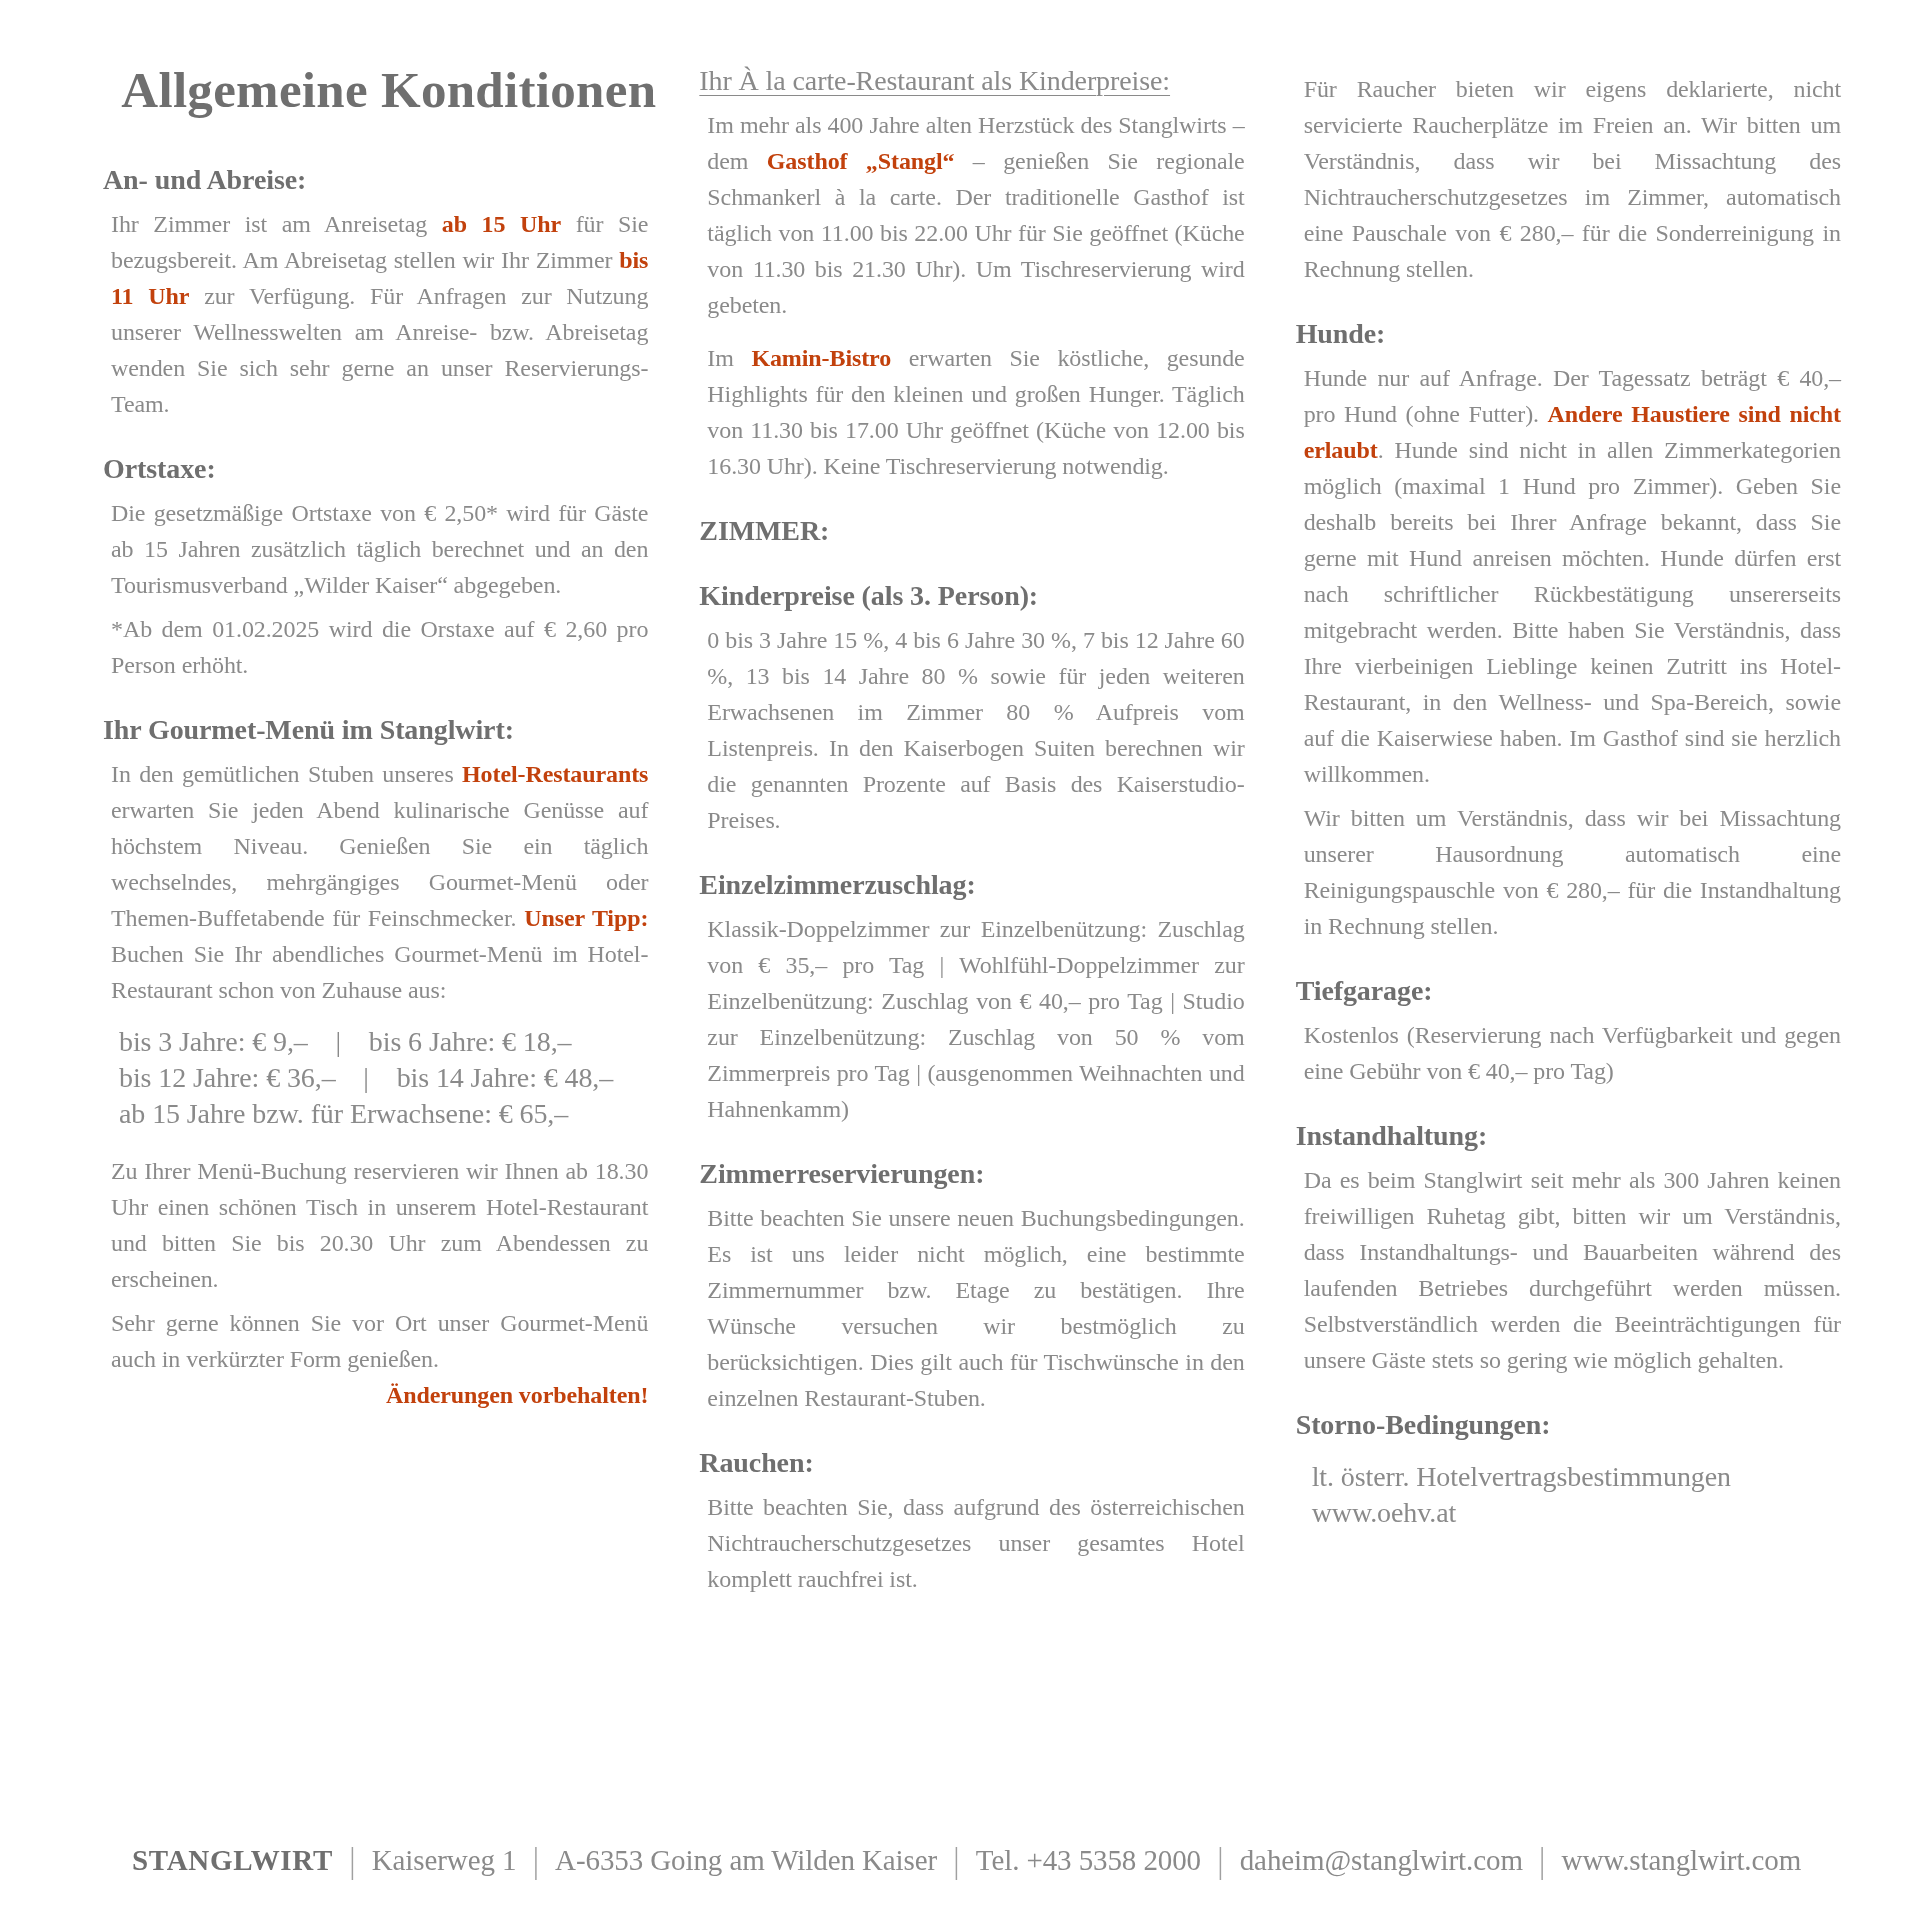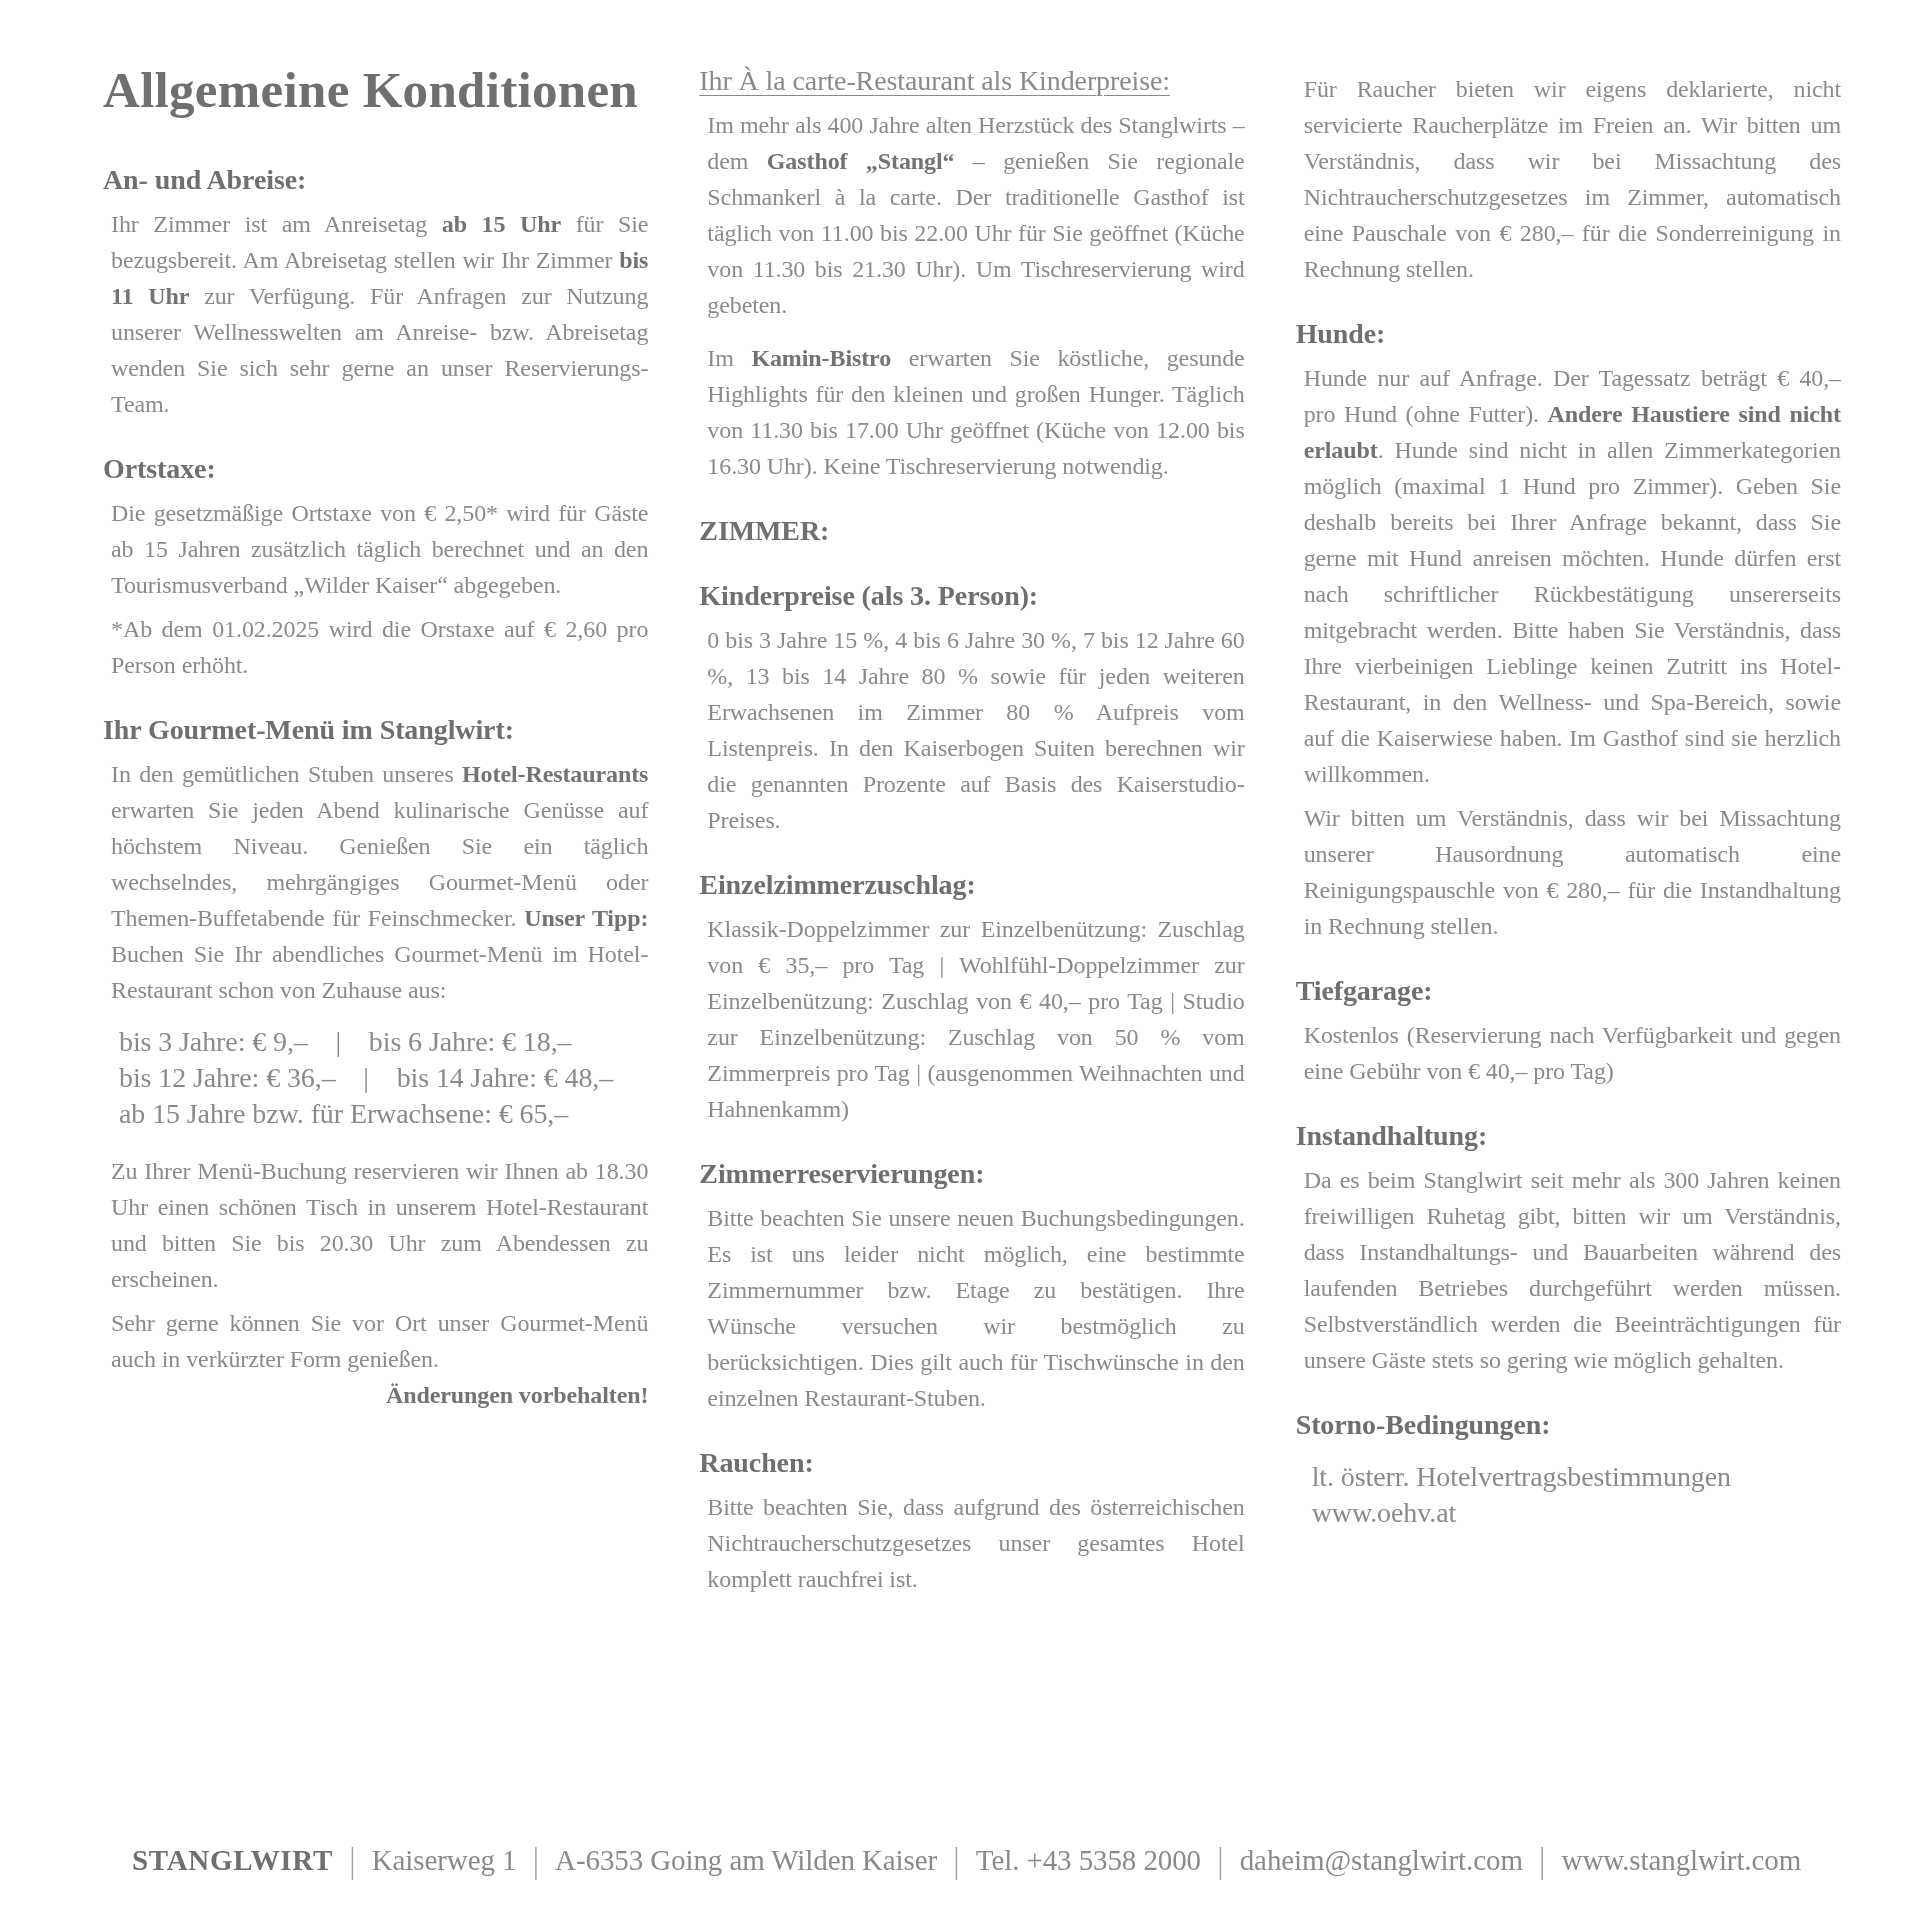--- a/index.html
+++ b/index.html
@@ -32,20 +32,21 @@
     flex: 1 1 0;
     min-width: 0;
   }
   .page-title {
     margin: 0 0 44px 0;
     font-size: 51px;
     line-height: 1.08;
     font-weight: bold;
     color: #6f6f6f;
     letter-spacing: 0.3px;
+    text-align: right;
   }
   .section { margin-top: 29px; }
   .section.first { margin-top: 0; }
   .heading {
     margin: 0;
     font-size: 28px;
     line-height: 36px;
     font-weight: bold;
     color: #6f6f6f;
     letter-spacing: -0.1px;
@@ -69,21 +70,21 @@
   .para + .para, .lines + .para { margin-top: 16.5px; }
   .para.tight { margin-top: 0; }
   .para.gap { margin-top: 20.6px; }
   .lines { margin: 16px; }
   .line {
     font-size: 28px;
     line-height: 36px;
     letter-spacing: -0.1px;
     white-space: pre-wrap;
   }
-  .b { font-weight: bold; color: #737373; }
+  .b { font-weight: bold; color: #c2410c; }
   .fr { float: right; }
   .footer {
     flex: 0 0 auto;
     margin-top: 30px;
     font-size: 29px;
     line-height: 1.2;
     color: #8a8a8a;
     white-space: nowrap;
     letter-spacing: -0.1px;
     margin-left: 29px;

